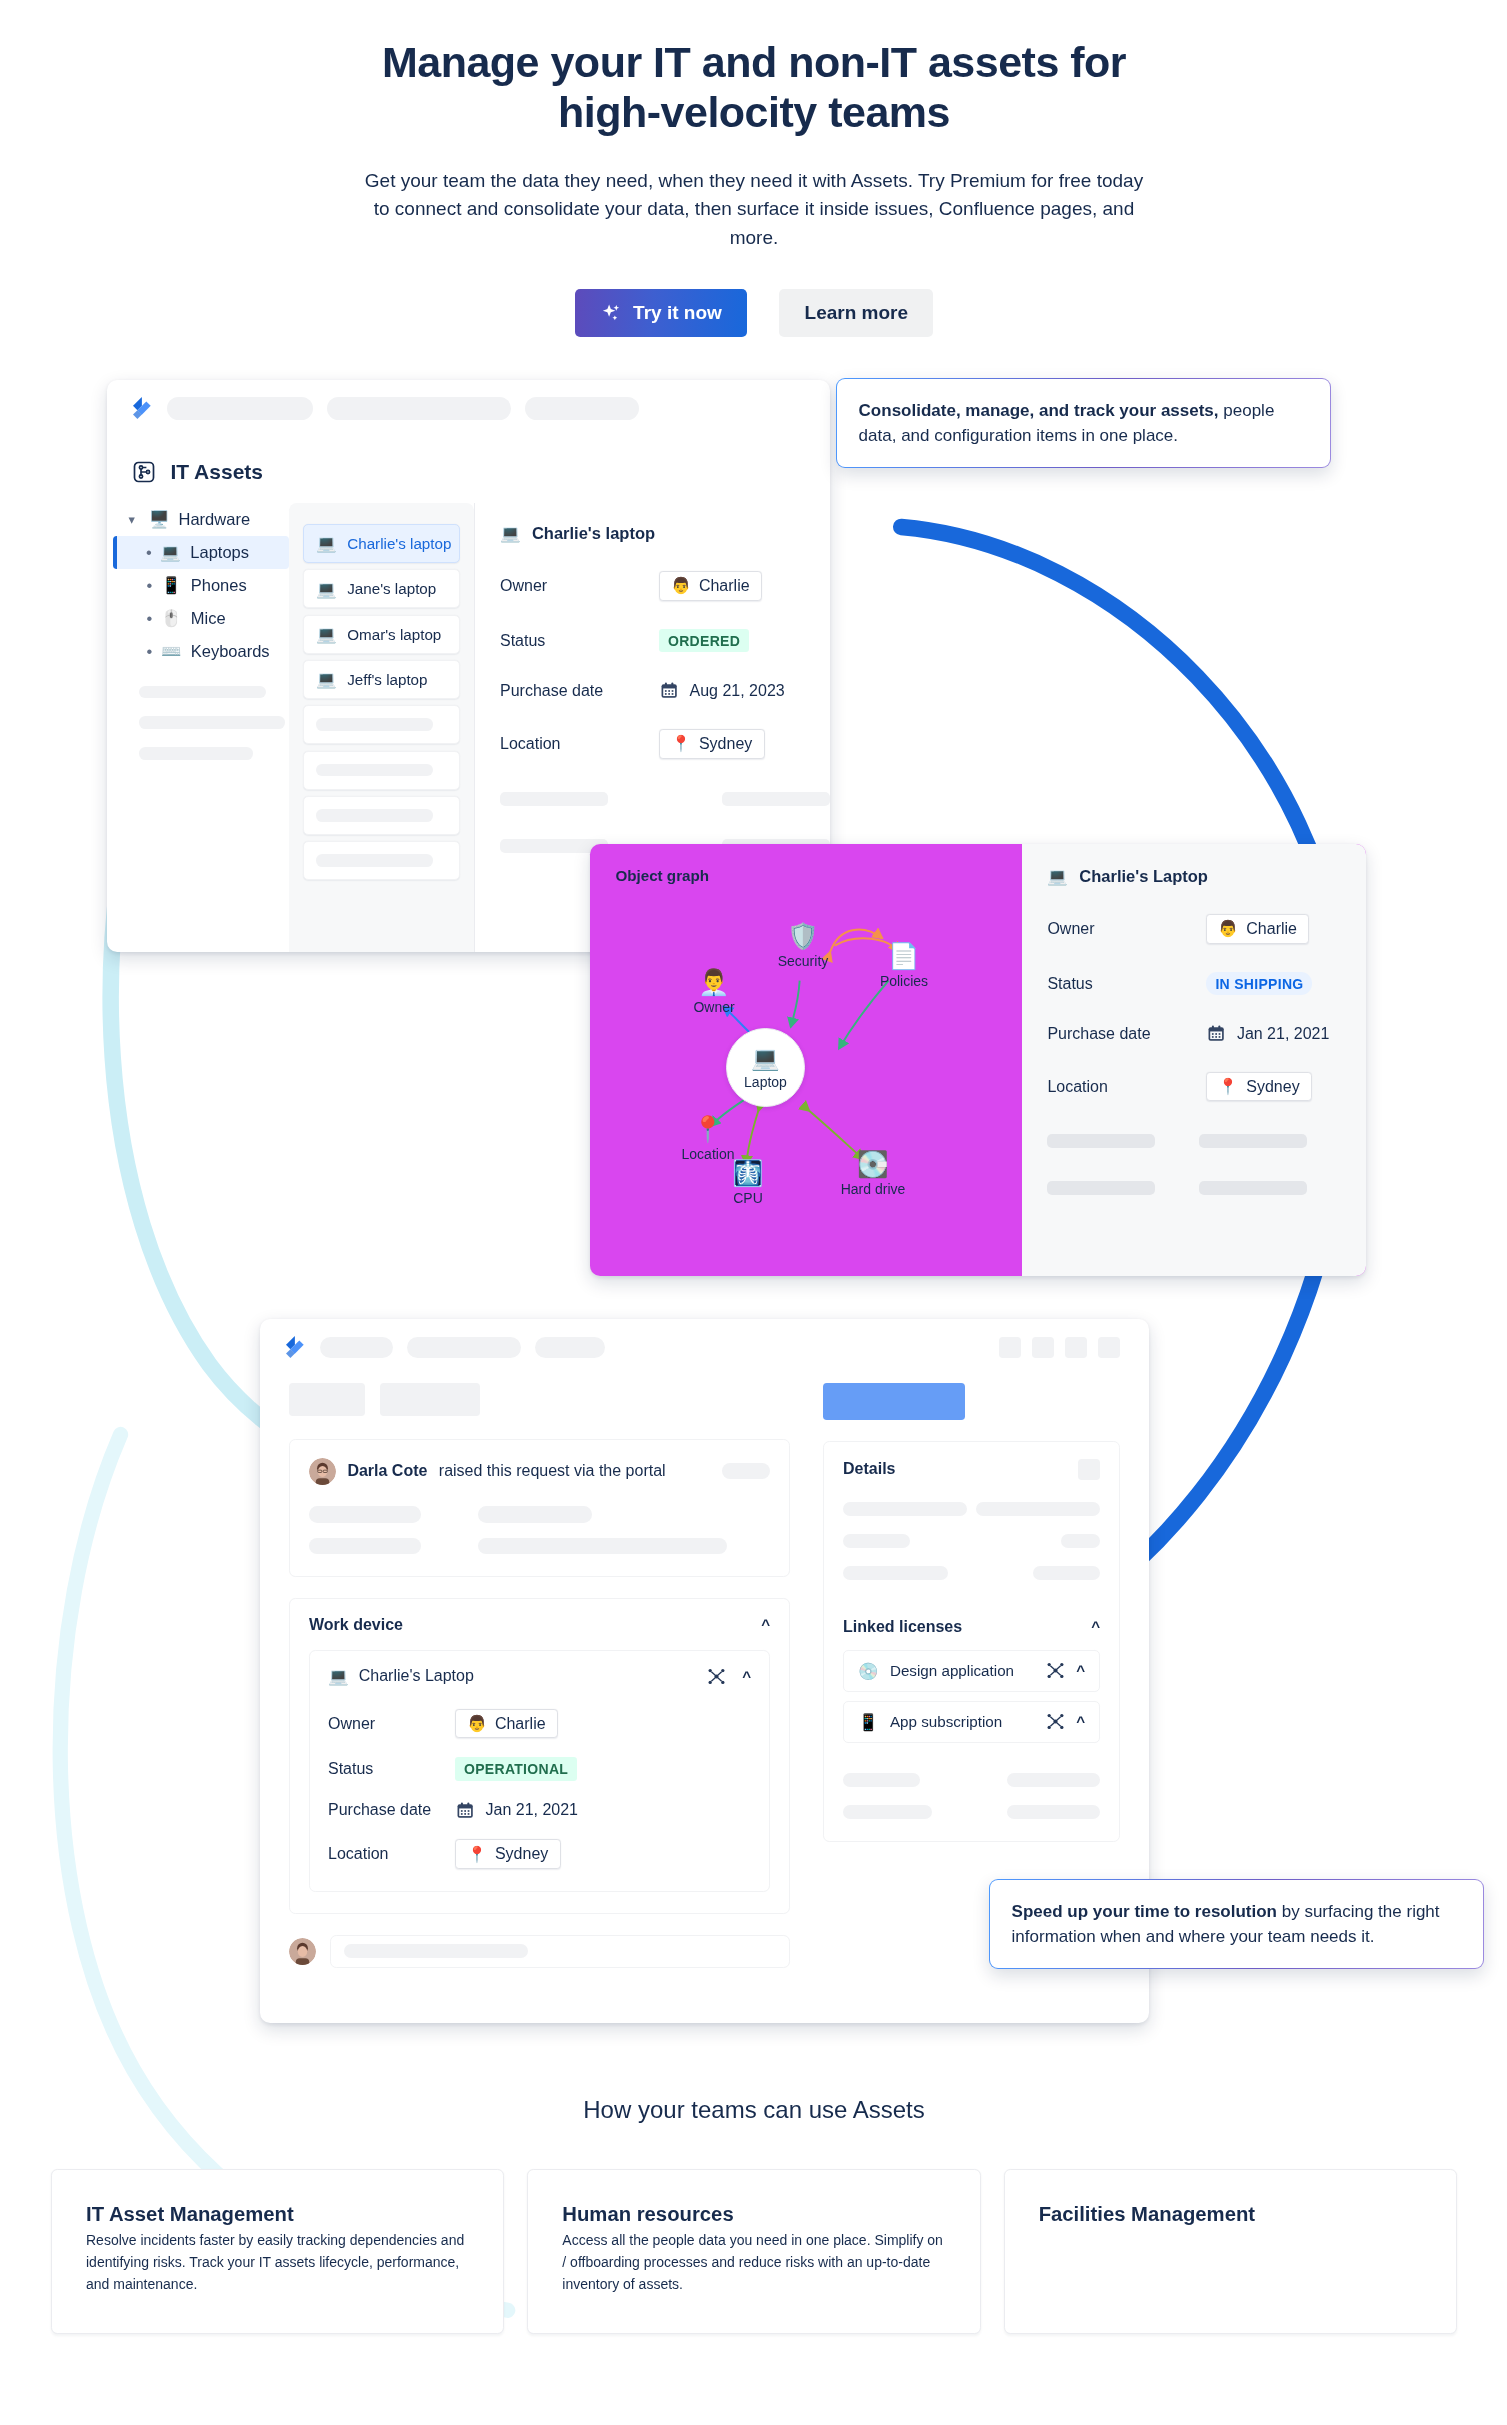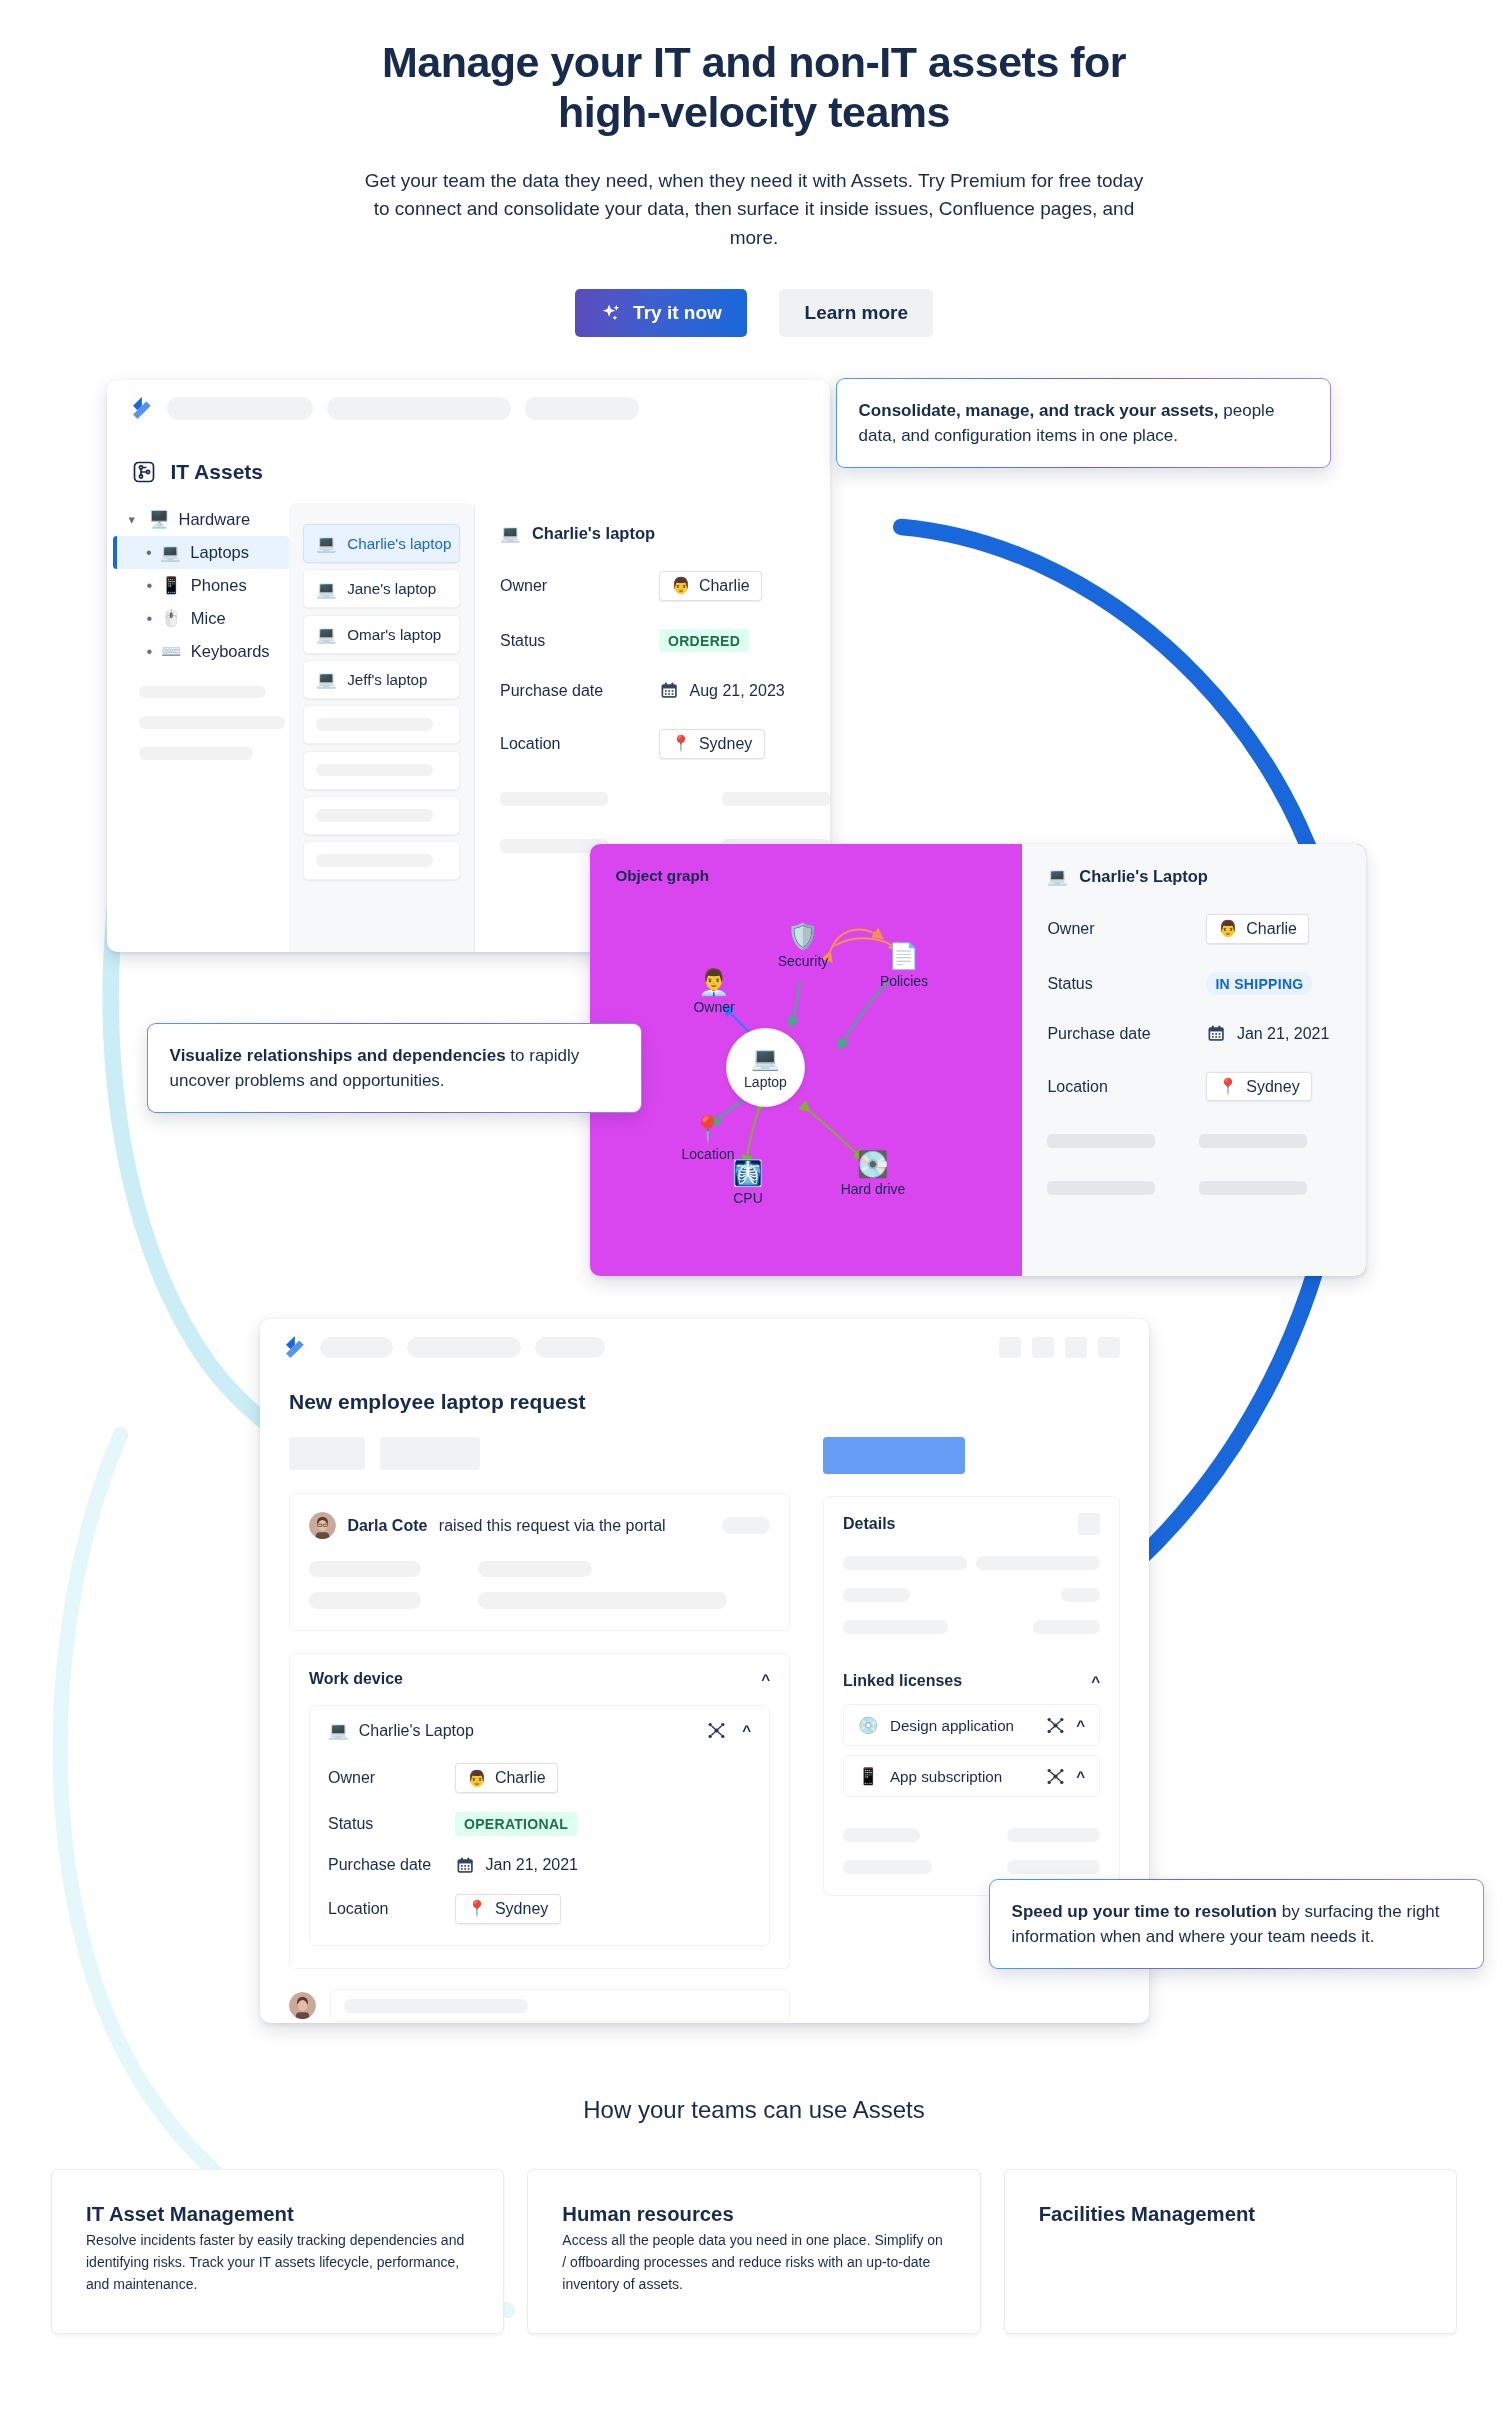--- a/index.html
+++ b/index.html
@@ -458,21 +458,20 @@
         <div class="skel" style="width:70px;height:21.6px;border-radius:10.8px;"></div>
       </div>
       <div style="display:flex;gap:11.4px;">
         <div class="sq"></div>
         <div class="sq"></div>
         <div class="sq"></div>
         <div class="sq"></div>
       </div>
     </div>
 
-    <div class="req-title">New employee laptop request</div>
 
     <div class="cols">
 
       <div class="left-col">
         <div style="display:flex;gap:15.2px;">
           <div class="skel" style="width:76px;height:33px;border-radius:3.8px;"></div>
           <div class="skel" style="width:100px;height:33px;border-radius:3.8px;"></div>
         </div>
 
         <div class="panel" style="margin-top:23px;padding:18px 19px 21.6px 19px;">
@@ -641,23 +640,20 @@
             <div class="skel" style="width:93px;height:14px;border-radius:7px;"></div>
           </div>
         </div>
       </div>
     </div>
   </div>
 
   <div class="callout" id="callout1">
     <b>Consolidate, manage, and track your assets,</b><span> people data, and configuration items in one place.</span>
   </div>
-  <div class="callout" id="callout2">
-    <b>Visualize relationships and dependencies</b><span> to rapidly uncover problems and opportunities.</span>
-  </div>
   <div class="callout" id="callout3">
     <b>Speed up your time to resolution</b><span> by surfacing the right information when and where your team needs it.</span>
   </div>
 
   <div class="sec-title">How your teams can use Assets</div>
   <div class="cards3">
     <div class="usecase">
       <h3>IT Asset Management</h3>
       <p>Resolve incidents faster by easily tracking dependencies and identifying risks. Track your IT assets lifecycle, performance, and maintenance.</p>
     </div>

